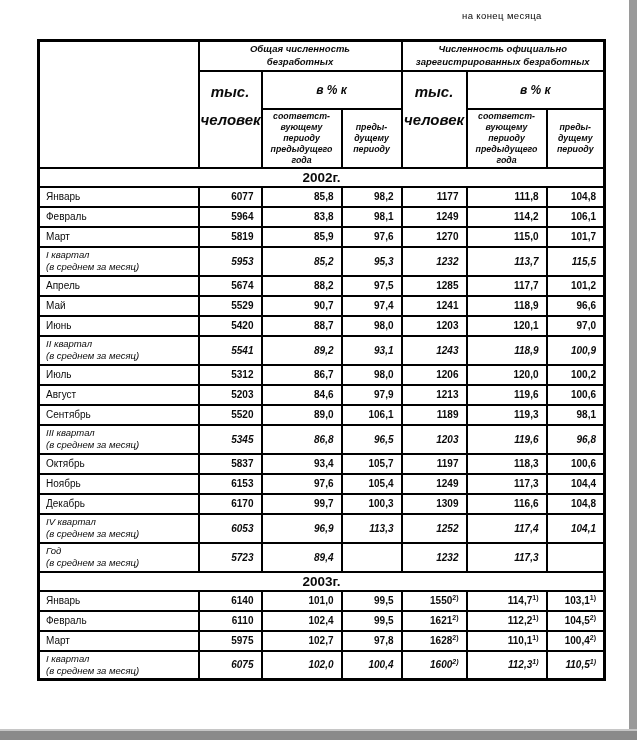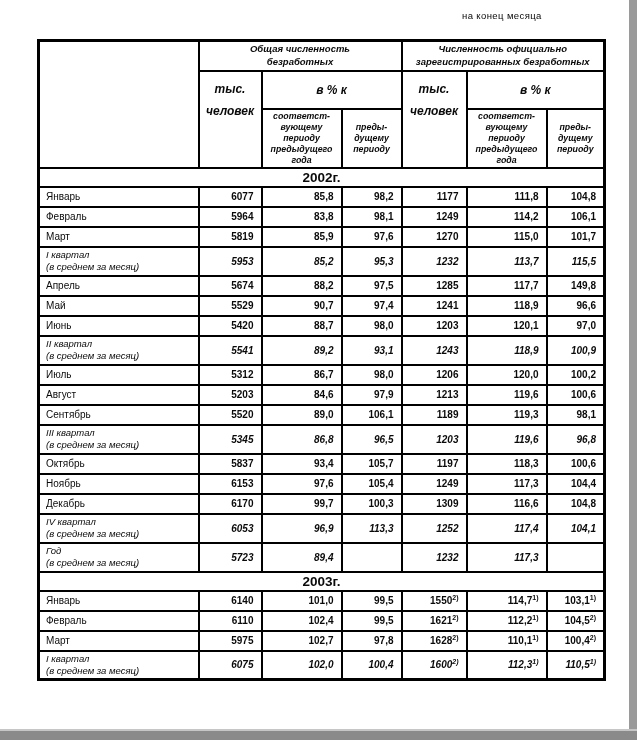--- a/index.html
+++ b/index.html
@@ -11,21 +11,21 @@
   .edge-bottom{position:absolute;left:0;top:729px;width:637px;height:11px;background:#8a8a8a;border-top:2px solid #c6c6c6;box-sizing:border-box;}
   .caption{position:absolute;top:10px;left:462px;font-size:9.5px;font-weight:normal;letter-spacing:0.4px;}
   table.stat{
     position:absolute;left:37px;top:39px;width:566px;
     border-collapse:collapse;table-layout:fixed;border:3px solid #000;padding-left:27px;
   }
   table.stat td{border:2px solid #000;box-sizing:border-box;overflow:hidden;}
   .hdr{font-style:italic;font-weight:bold;text-align:center;white-space:pre-line;vertical-align:middle;}
   .hdr-group{font-size:9.5px;height:30px;line-height:1.35;}
   .hdr-empty{background:#fff;}
-  .hdr-thousands{font-size:12px;vertical-align:top;padding-top:6px;line-height:1.9;}
+  .hdr-thousands{font-size:15px;vertical-align:top;padding-top:6px;line-height:1.9;}
   .hdr-percent{font-size:12px;height:38px;}
   .hdr-sub{font-size:8.8px;height:55px;line-height:1.25;margin-top:48px;}
   .band{height:16px;text-align:center;font-weight:bold;font-size:13.5px;vertical-align:middle;padding:1px 0;margin-top:9px;}
   tr.month td{height:20px;}
   tr.quarter td{height:29px;}
   .label{text-align:left;padding-left:6px;font-weight:normal;font-size:10px;vertical-align:middle;white-space:pre-line;}
   tr.quarter .label{font-style:italic;font-size:9.5px;line-height:1.25;}
   .num{text-align:right;padding-right:7px;font-weight:bold;font-size:10px;vertical-align:middle;}
   tr.quarter .num{font-style:italic;}
   sup{font-size:7px;line-height:0;}
@@ -121,21 +121,21 @@
         <td class="num">113,7</td>
         <td class="num">115,5</td>
       </tr>
       <tr class="month">
         <td class="label">Апрель</td>
         <td class="num">5674</td>
         <td class="num">88,2</td>
         <td class="num">97,5</td>
         <td class="num">1285</td>
         <td class="num">117,7</td>
-        <td class="num">149,8</td>
+        <td class="num">101,2</td>
       </tr>
       <tr class="month">
         <td class="label">Май</td>
         <td class="num">5529</td>
         <td class="num">90,7</td>
         <td class="num">97,4</td>
         <td class="num">1241</td>
         <td class="num">118,9</td>
         <td class="num">96,6</td>
       </tr>

